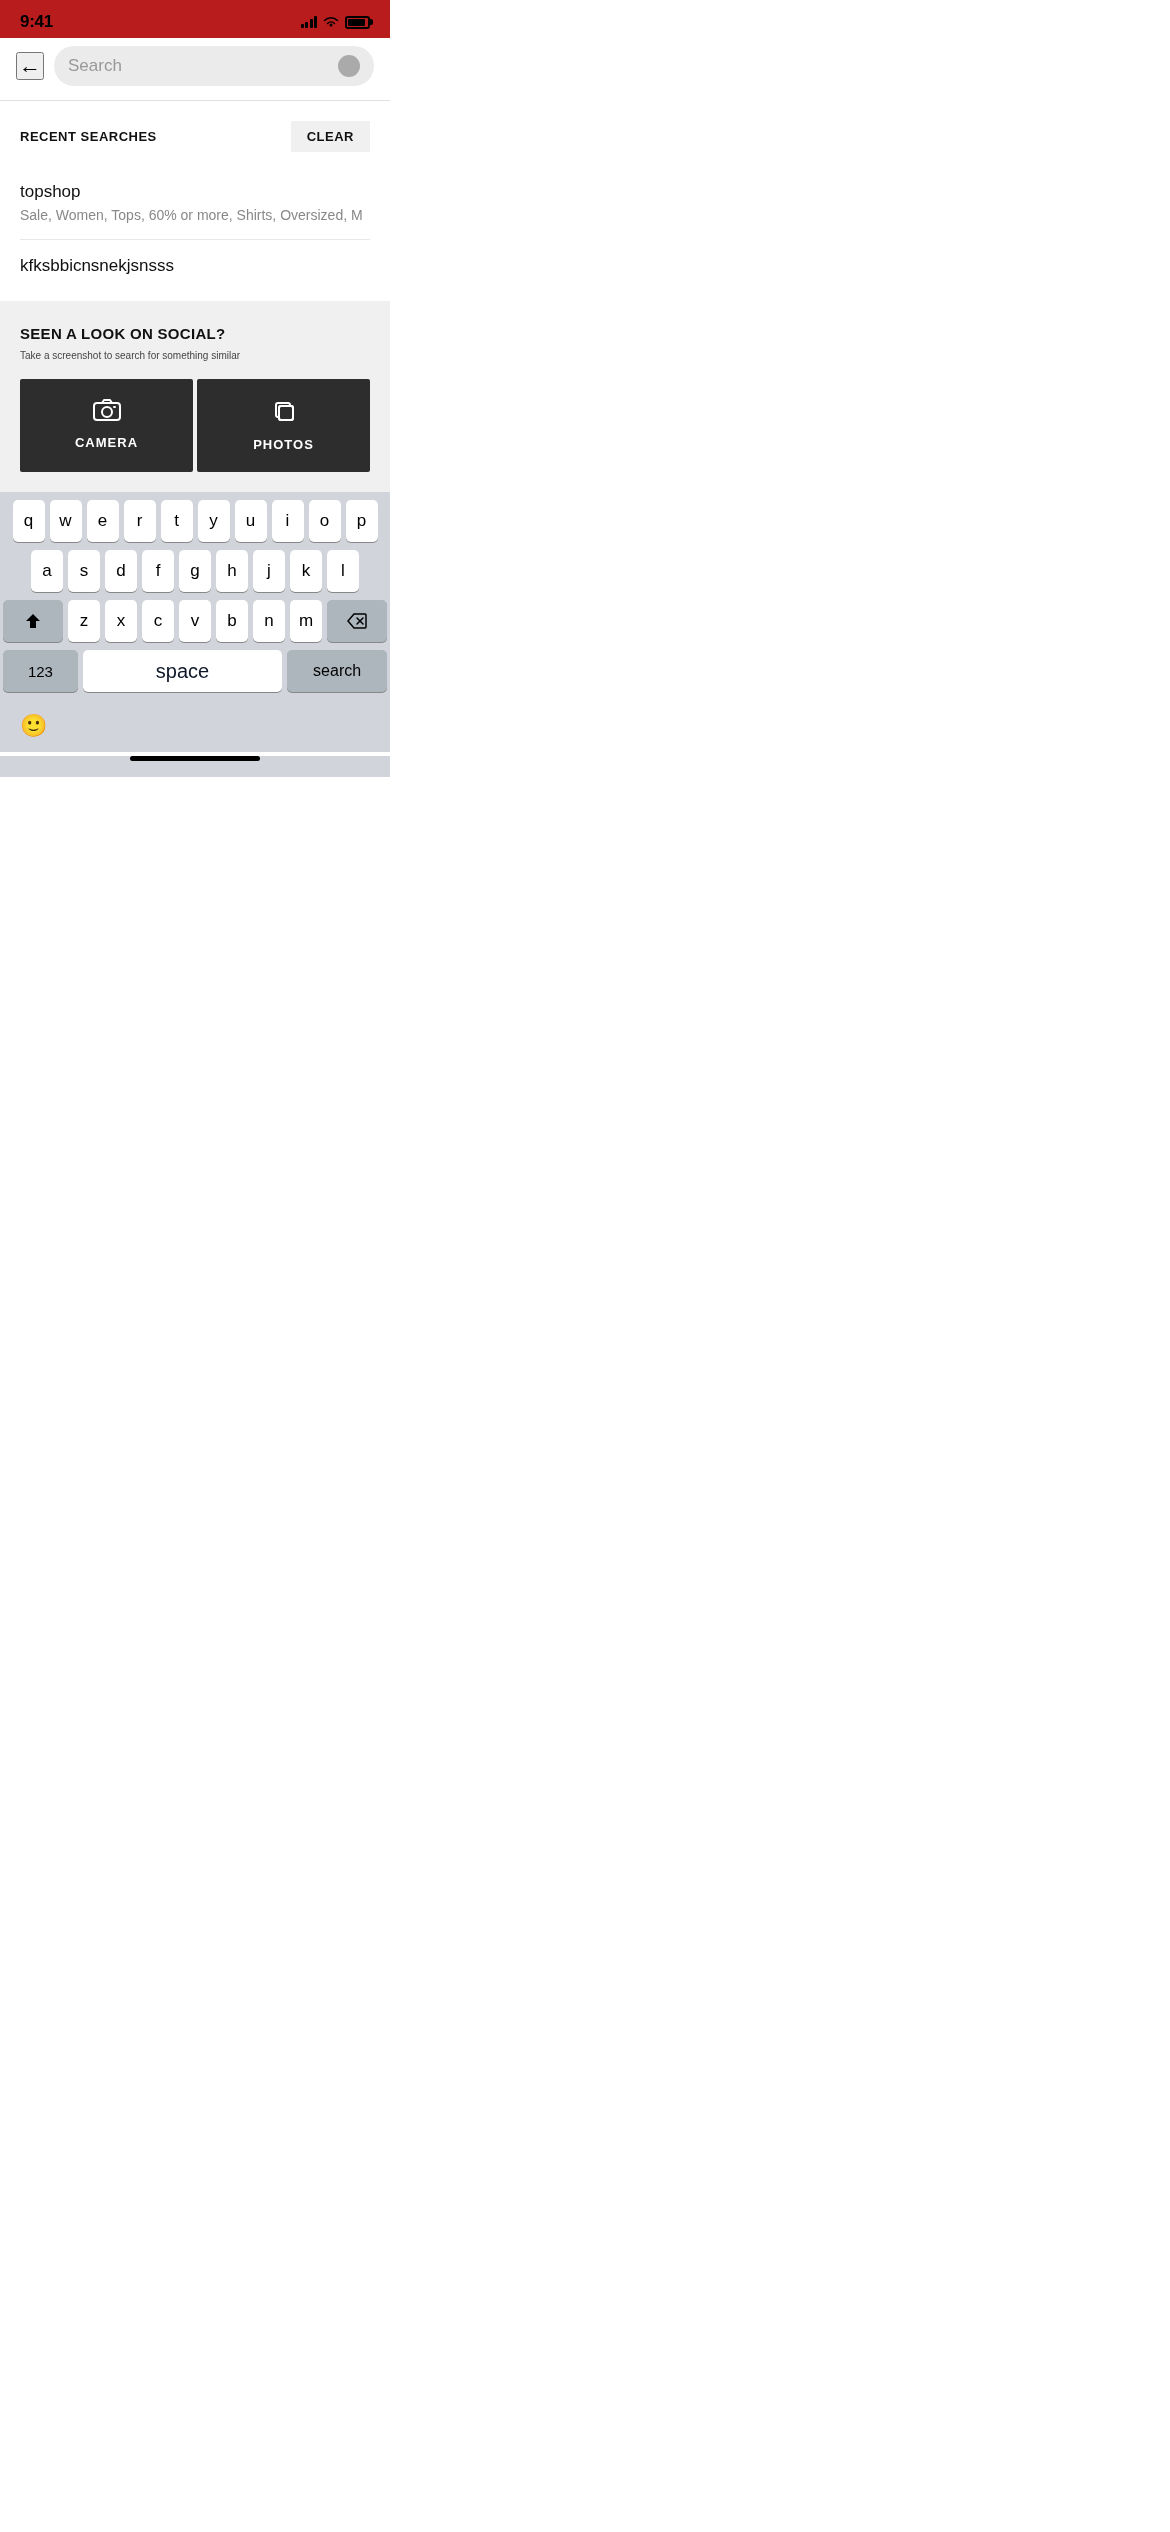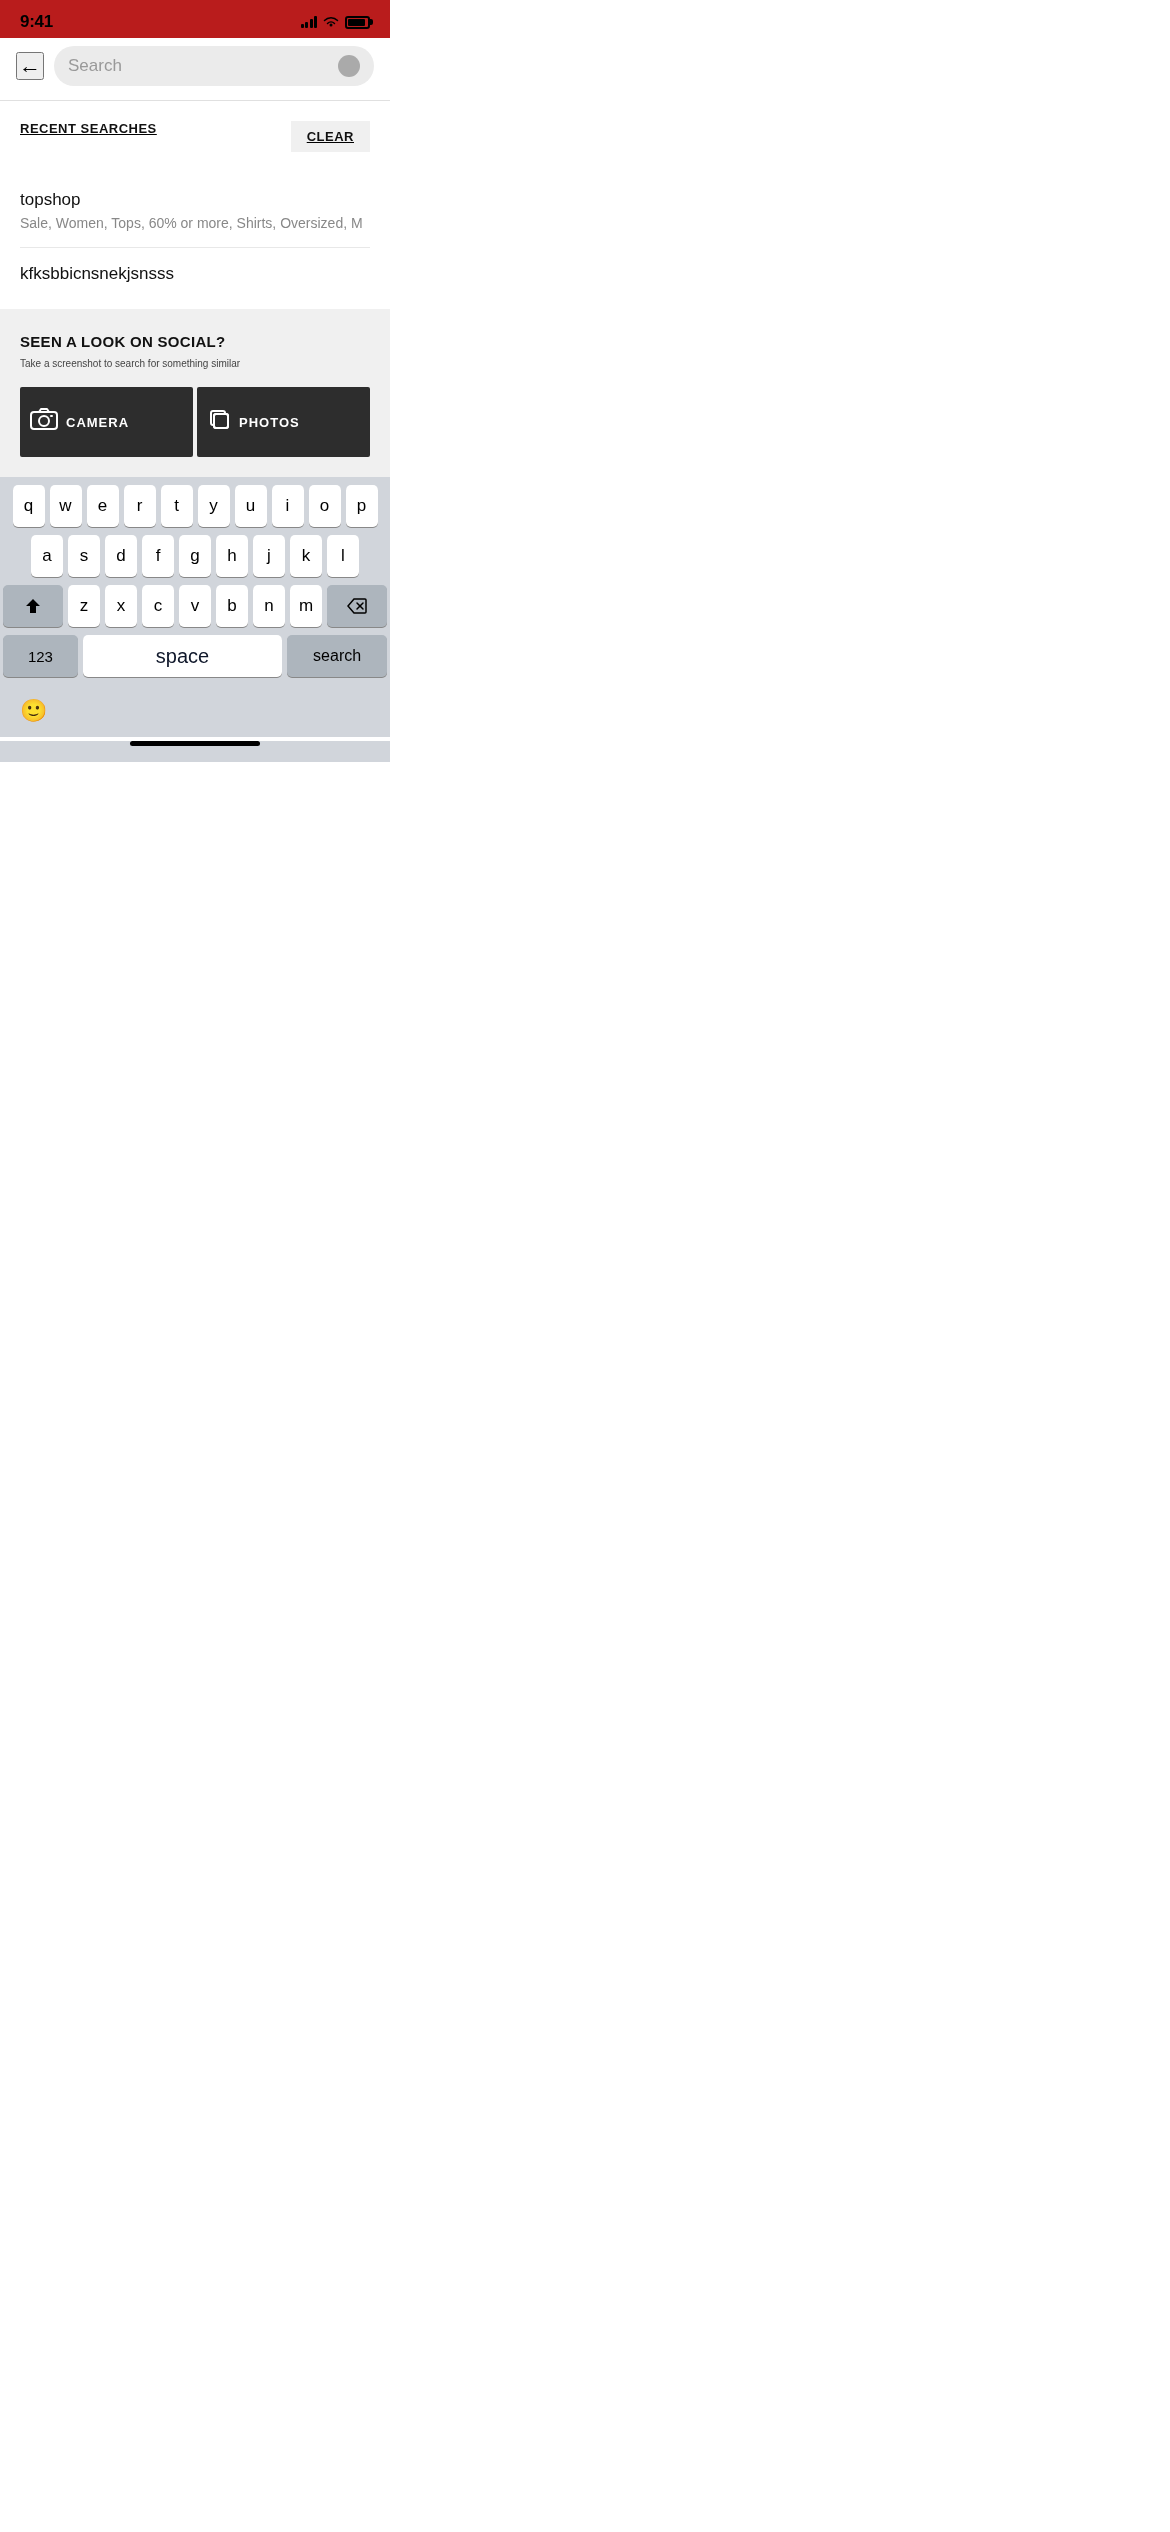--- a/index.html
+++ b/index.html
@@ -133,23 +133,22 @@
     }
 
     
     .recent-section {
       background: #fff;
       padding: 20px 20px 0;
     }
     .recent-header {
       display: flex;
       justify-content: space-between;
-      align-items: flex-start;
-      margin-bottom: 28px;
-      text-decoration: underline;
+      align-items: center;
+      margin-bottom: 20px;
     }
     .recent-title {
       font-size: 13px;
       font-weight: 800;
       color: #111;
       letter-spacing: 0.5px;
     }
     .clear-btn {
       background: #f0f0f0;
       border: none;
@@ -207,20 +206,21 @@
       display: flex;
       gap: 4px;
     }
     .social-btn {
       flex: 1;
       background: #2d2d2d;
       color: #fff;
       border: none;
       padding: 20px 10px;
       display: flex;
+      flex-direction: column;
       align-items: center;
       gap: 8px;
       cursor: pointer;
       border-radius: 2px;
     }
     .social-btn-icon {
       font-size: 24px;
     }
     .social-btn-label {
       font-size: 13px;

